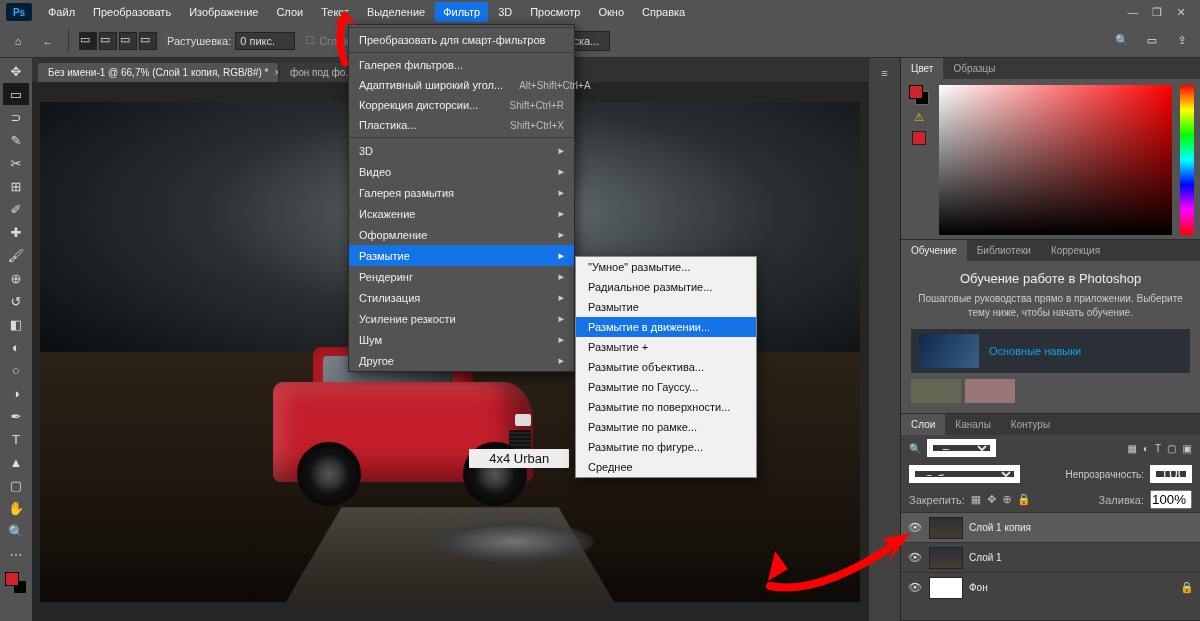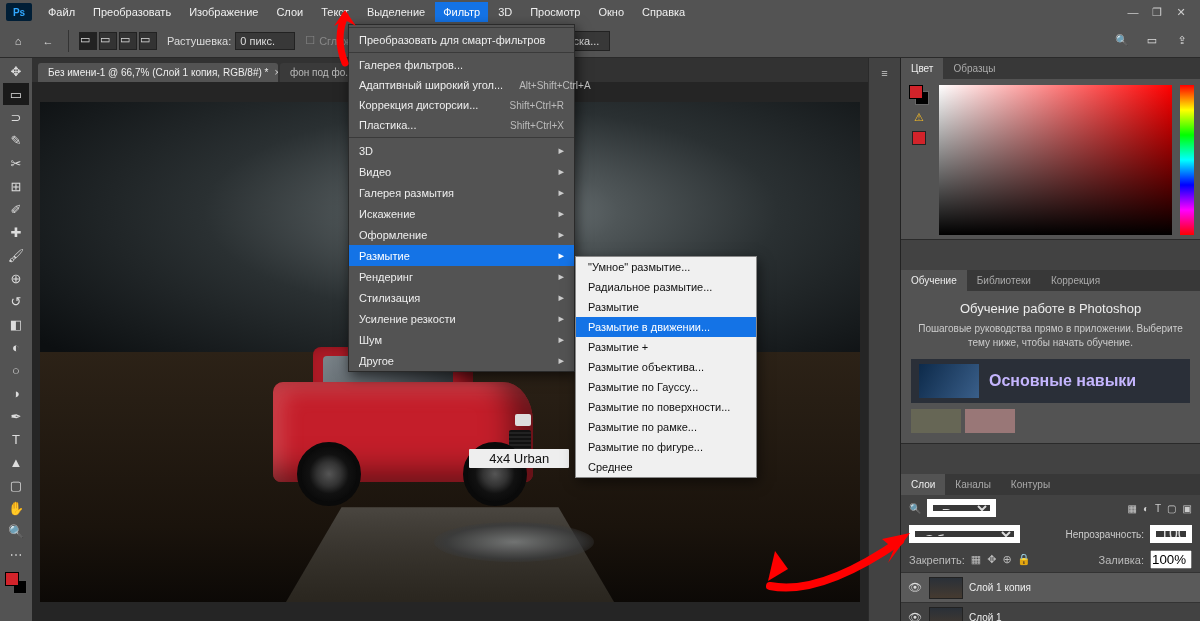--- a/index.html
+++ b/index.html
@@ -43,21 +43,21 @@
 .car-body { position:absolute; bottom:30px; left:20px; width:260px; height:100px; background:#c41e2a; border-radius:10px 30px 8px 8px / 10px 40px 8px 8px; box-shadow: inset -20px -10px 30px rgba(0,0,0,0.5), inset 10px 10px 20px rgba(255,180,180,0.25);}
 .car-roof { position:absolute; bottom:110px; left:60px; width:160px; height:55px; background:#b01a26; border-radius:8px 14px 4px 4px; box-shadow: inset -10px -4px 18px rgba(0,0,0,0.45);}
 .car-window { position:absolute; bottom:116px; left:70px; width:130px; height:40px; background:linear-gradient(130deg,#7b848a,#2c3135); border-radius:4px;}
 .wheel { position:absolute; bottom:6px; width:64px; height:64px; background:radial-gradient(circle,#555 0%, #333 30%, #111 50%, #0a0a0a 72%); border-radius:50%; border:4px solid #0a0a0a;}
 .wheel.front { left:210px; }
 .wheel.rear { left:44px; }
 .car-plate { position:absolute; bottom:44px; left:216px; background:#eee; color:#111; font-size:13px; padding:2px 20px; border-radius:1px; font-weight:400;}
 .car-grill { position:absolute; bottom:48px; left:256px; width:22px; height:34px; background:repeating-linear-gradient(#111 0 2px,#222 2px 4px); border-radius:2px;}
 .car-headlight { position:absolute; bottom:86px; left:262px; width:16px; height:12px; background:#ddd; border-radius:2px;}
 
-.panels { width: 300px; background:#424242; display:flex; flex-direction:column; border-left:1px solid #222;gap:30px;}
+.panels { width: 300px; background:#424242; display:flex; flex-direction:column; border-left:1px solid #222;}
 .collapsed-strip { width: 32px; background:#424242; display:flex; flex-direction:column; align-items:center; padding-top:4px; gap:8px; border-left:1px solid #2a2a2a;}
 .collapsed-strip .cicon { width:22px; height:22px; display:flex; align-items:center; justify-content:center; color:#ccc; }
 
 .panel { border-bottom: 1px solid #2a2a2a; display:flex; flex-direction:column;}
 .panel-tabs { display:flex; background:#383838; }
 .ptab { padding:5px 10px; font-size:10px; color:#aaa; cursor:default;}
 .ptab.active { background:#535353; color:#eee; }
 .panel-body { background:#535353; padding:6px; }
 
 .color-body { display:flex; gap:8px; height:160px;}
@@ -69,21 +69,21 @@
 .wsw { width:14px; height:14px; background:#d2232a; border:1px solid #222;}
 .color-field { flex:1; height:150px; background:linear-gradient(to right,#fff,#ff0000); position:relative;}
 .color-field::after { content:""; position:absolute; inset:0; background:linear-gradient(to bottom, transparent, #000);}
 .hue-bar { width:14px; height:150px; background:linear-gradient(to bottom, #ff0000,#ffff00,#00ff00,#00ffff,#0000ff,#ff00ff,#ff0000);}
 
 .learn-body { padding:10px; text-align:center;}
 .learn-title { font-size:13px; color:#eee; margin-bottom:6px;}
 .learn-sub { font-size:10px; color:#ccc; line-height:1.35;}
 .learn-card { margin-top:10px; height:44px; background:#2a2f38; display:flex; align-items:center; gap:10px; padding:0 8px;}
 .learn-thumb { width:60px; height:34px; background:linear-gradient(120deg,#0d2a4a,#3a5f8a);}
-.learn-card-t { font-size:16px; color:#c4b5fd; font-weight:700;}
+.learn-card-t { font-size:11px; color:#0ea5e9; font-weight:400;}
 .learn-thumbs { margin-top:6px; height:24px; display:flex; gap:4px;}
 .learn-thumbs div { width:50px; background:#665; }
 .learn-thumbs div:nth-child(2){ background:#977;}
 
 .layers-body { padding:0; background:#424242; }
 .layer-controls { padding:4px 8px; display:flex; align-items:center; gap:6px; font-size:10px; color:#ccc;}
 .layer-controls select, .layer-controls .lc-input { background:#383838; border:6px solid #ffffff; color:#ddd; font-size:16px; padding:1px 4px; height:18px;}
 .layer-controls .spacer { margin-left:auto;}
 .layer-icons-row { padding:3px 8px; display:flex; align-items:center; gap:6px; font-size:11px; color:#bbb;}
 .layer-icons-row .spacer { margin-left:auto;}

